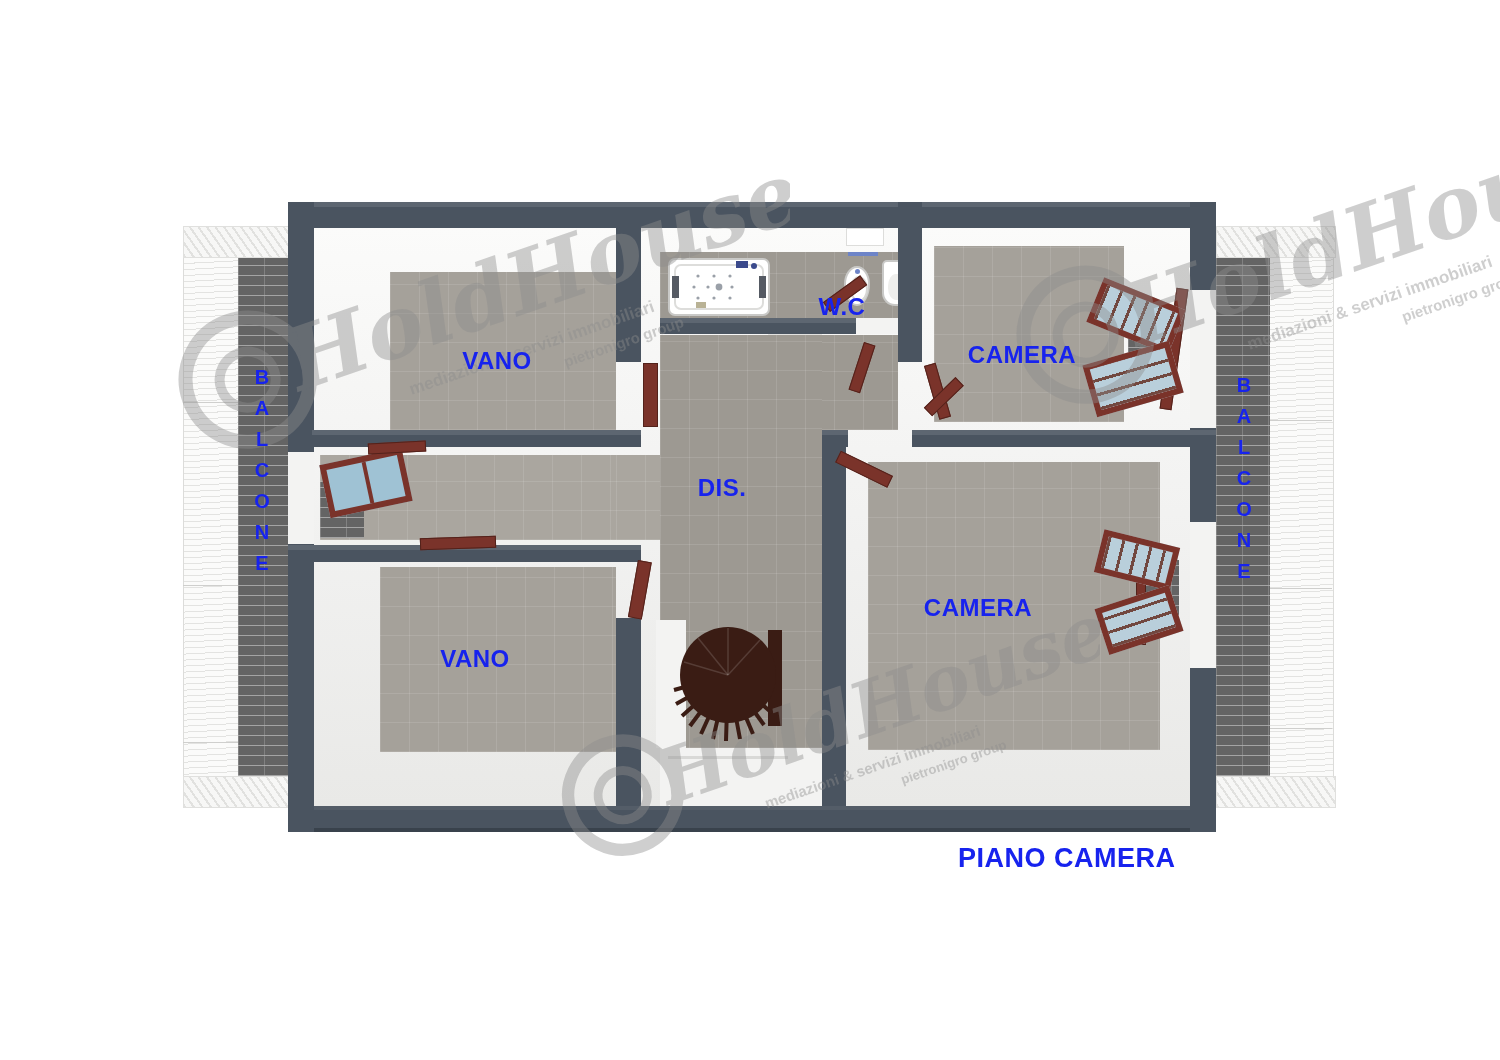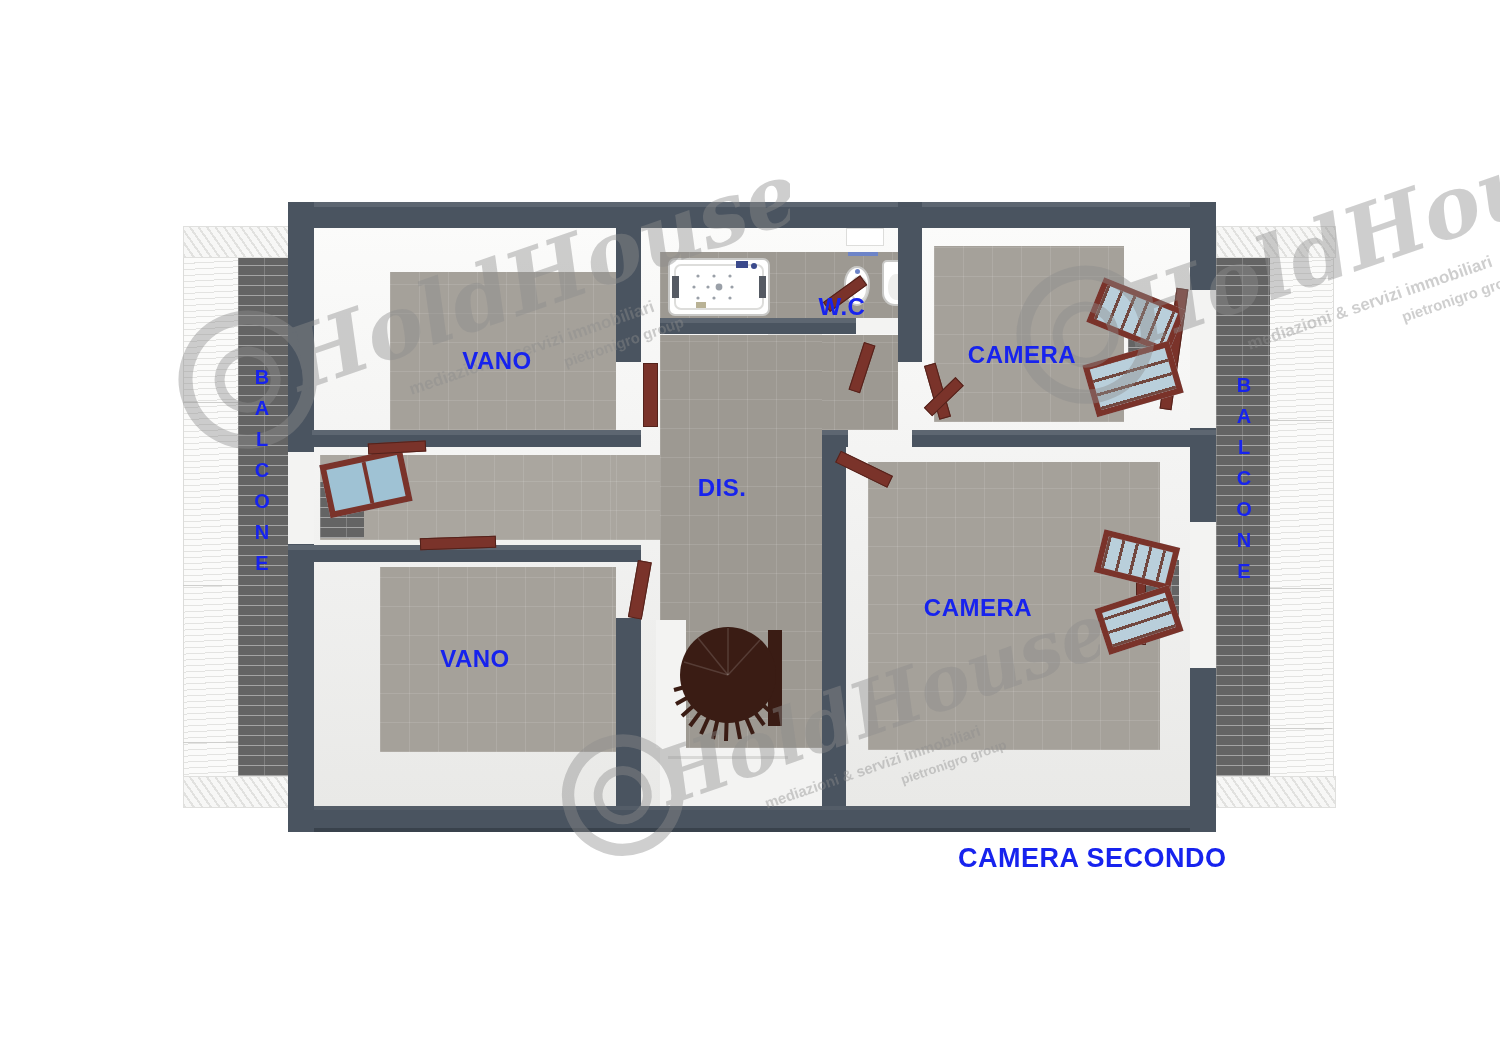--- a/index.html
+++ b/index.html
@@ -238,15 +238,15 @@
   <div class="balc" style="left:1226px;top:374px;">
     <span>B</span>
     <span>A</span>
     <span>L</span>
     <span>C</span>
     <span>O</span>
     <span>N</span>
     <span>E</span>
   </div>
 
-  <div class="title" style="left:958px;top:843px;">CAMERA SECONDO</div>
+  <div class="title" style="left:958px;top:843px;">PIANO CAMERA</div>
 
 </div>
 
 </body></html>

